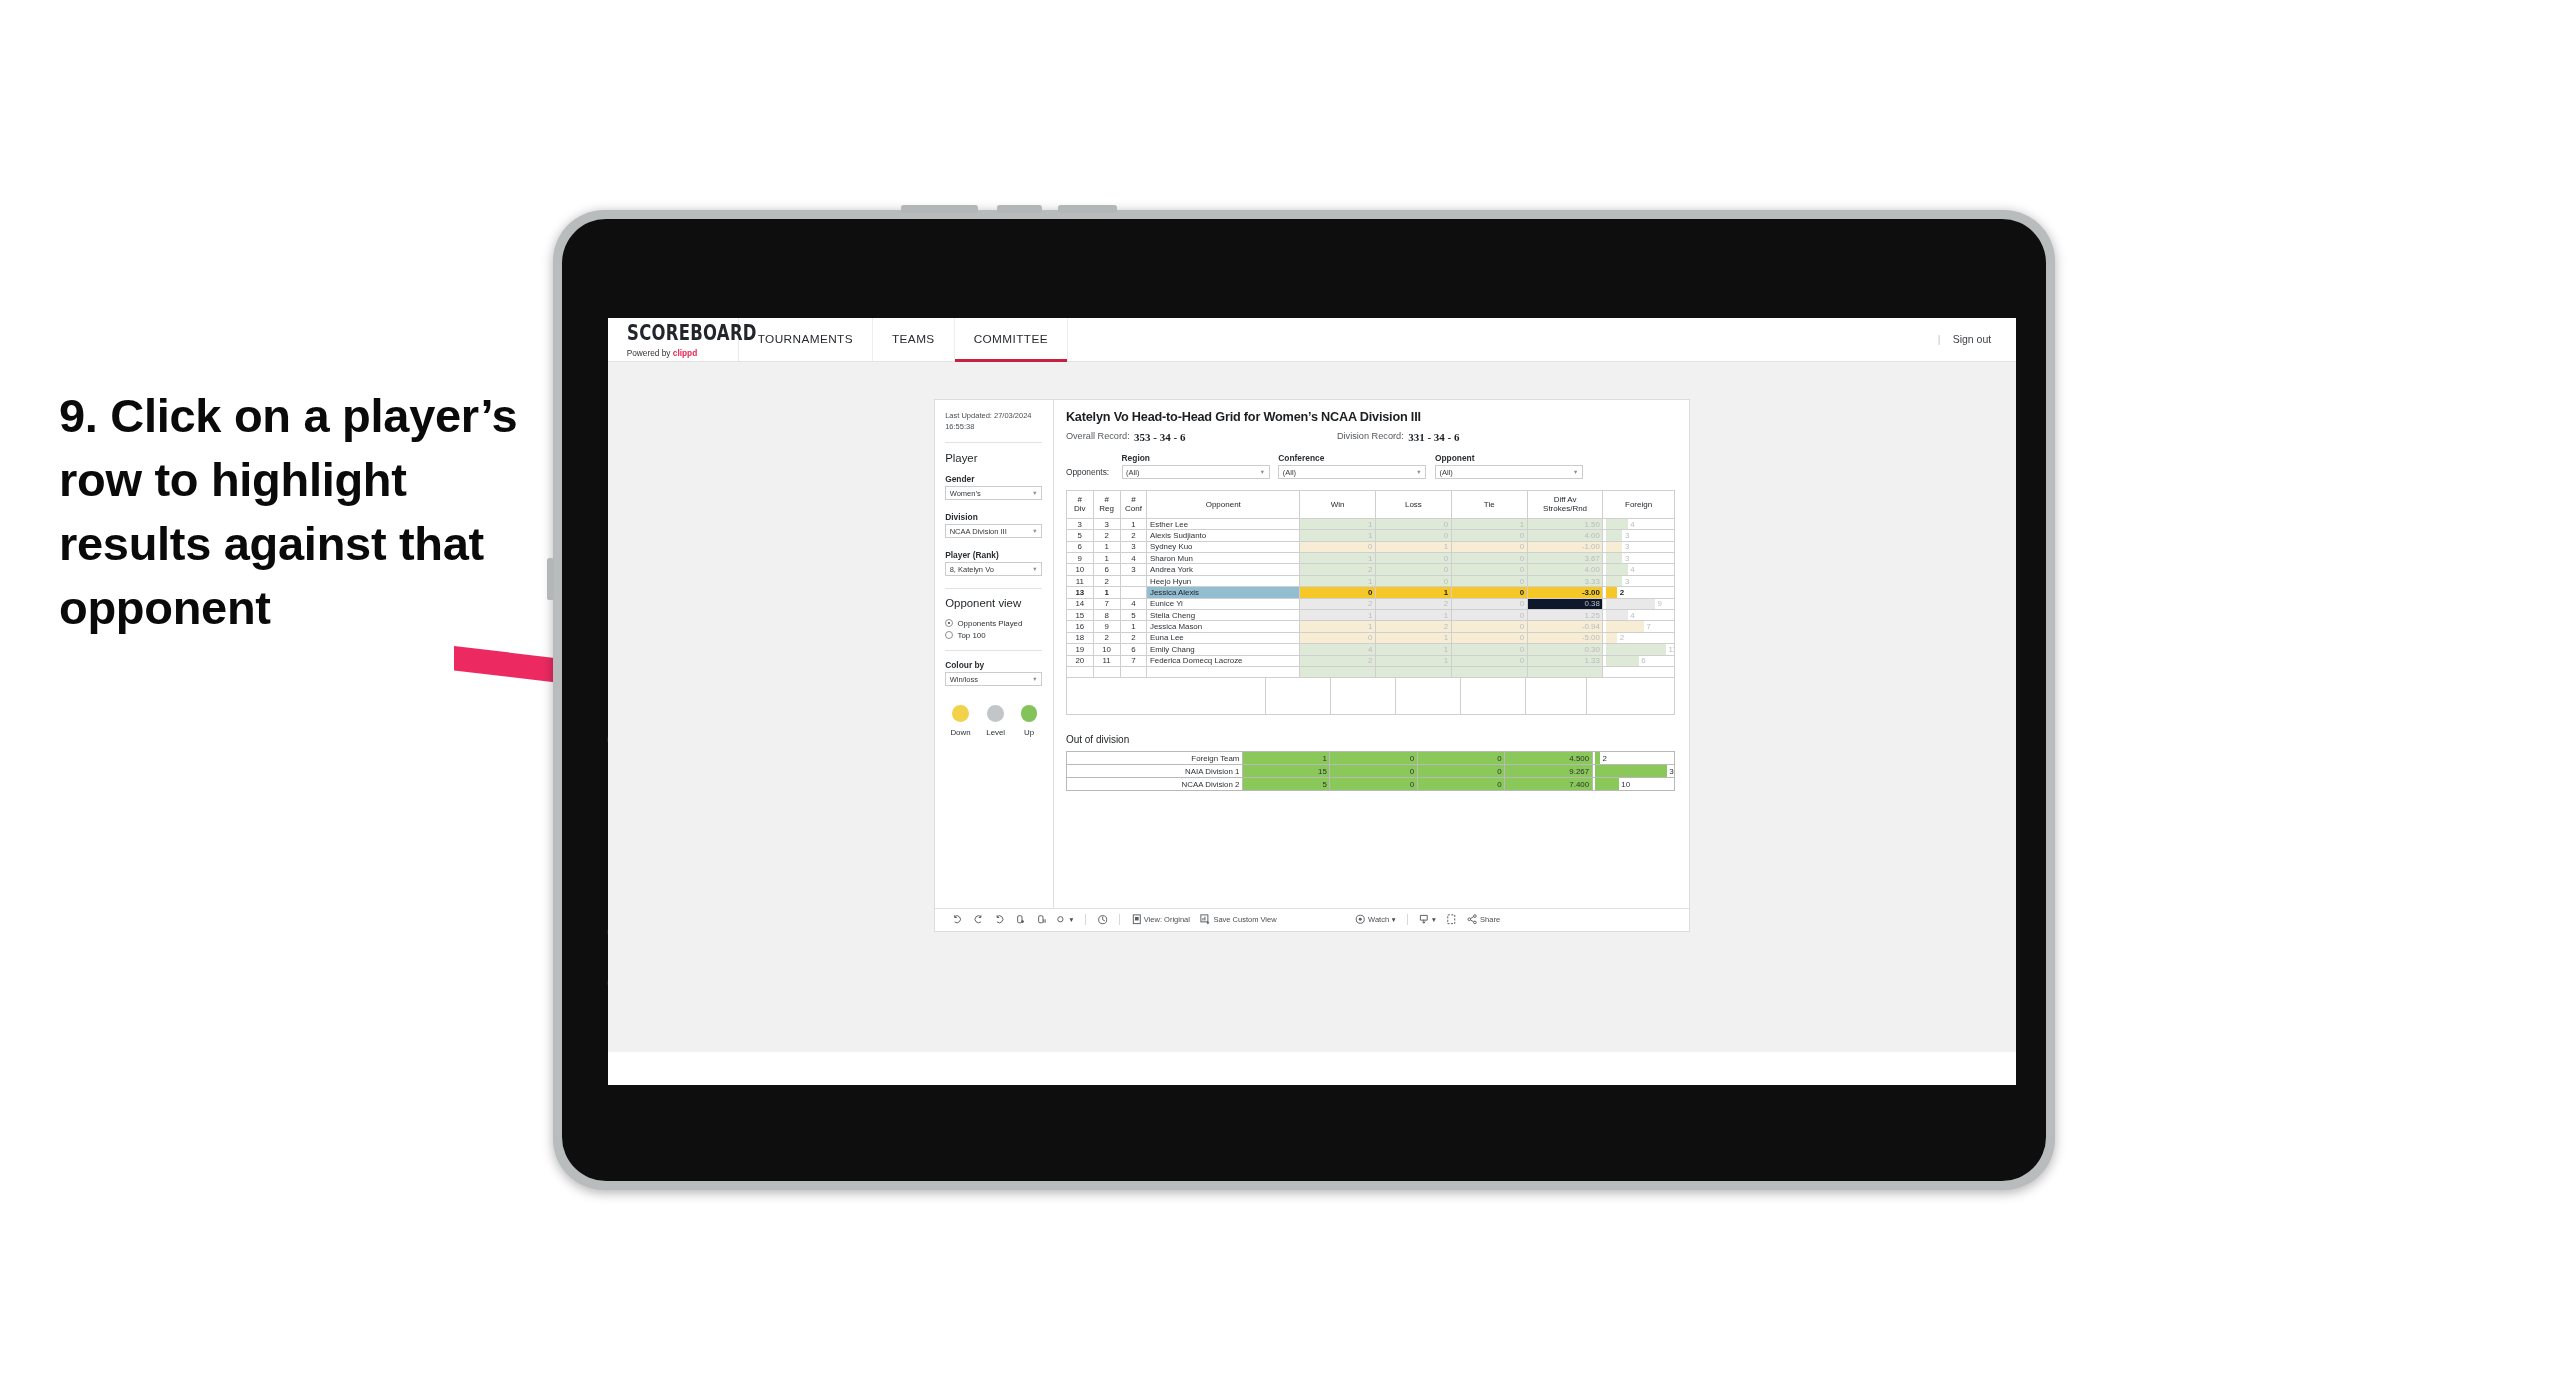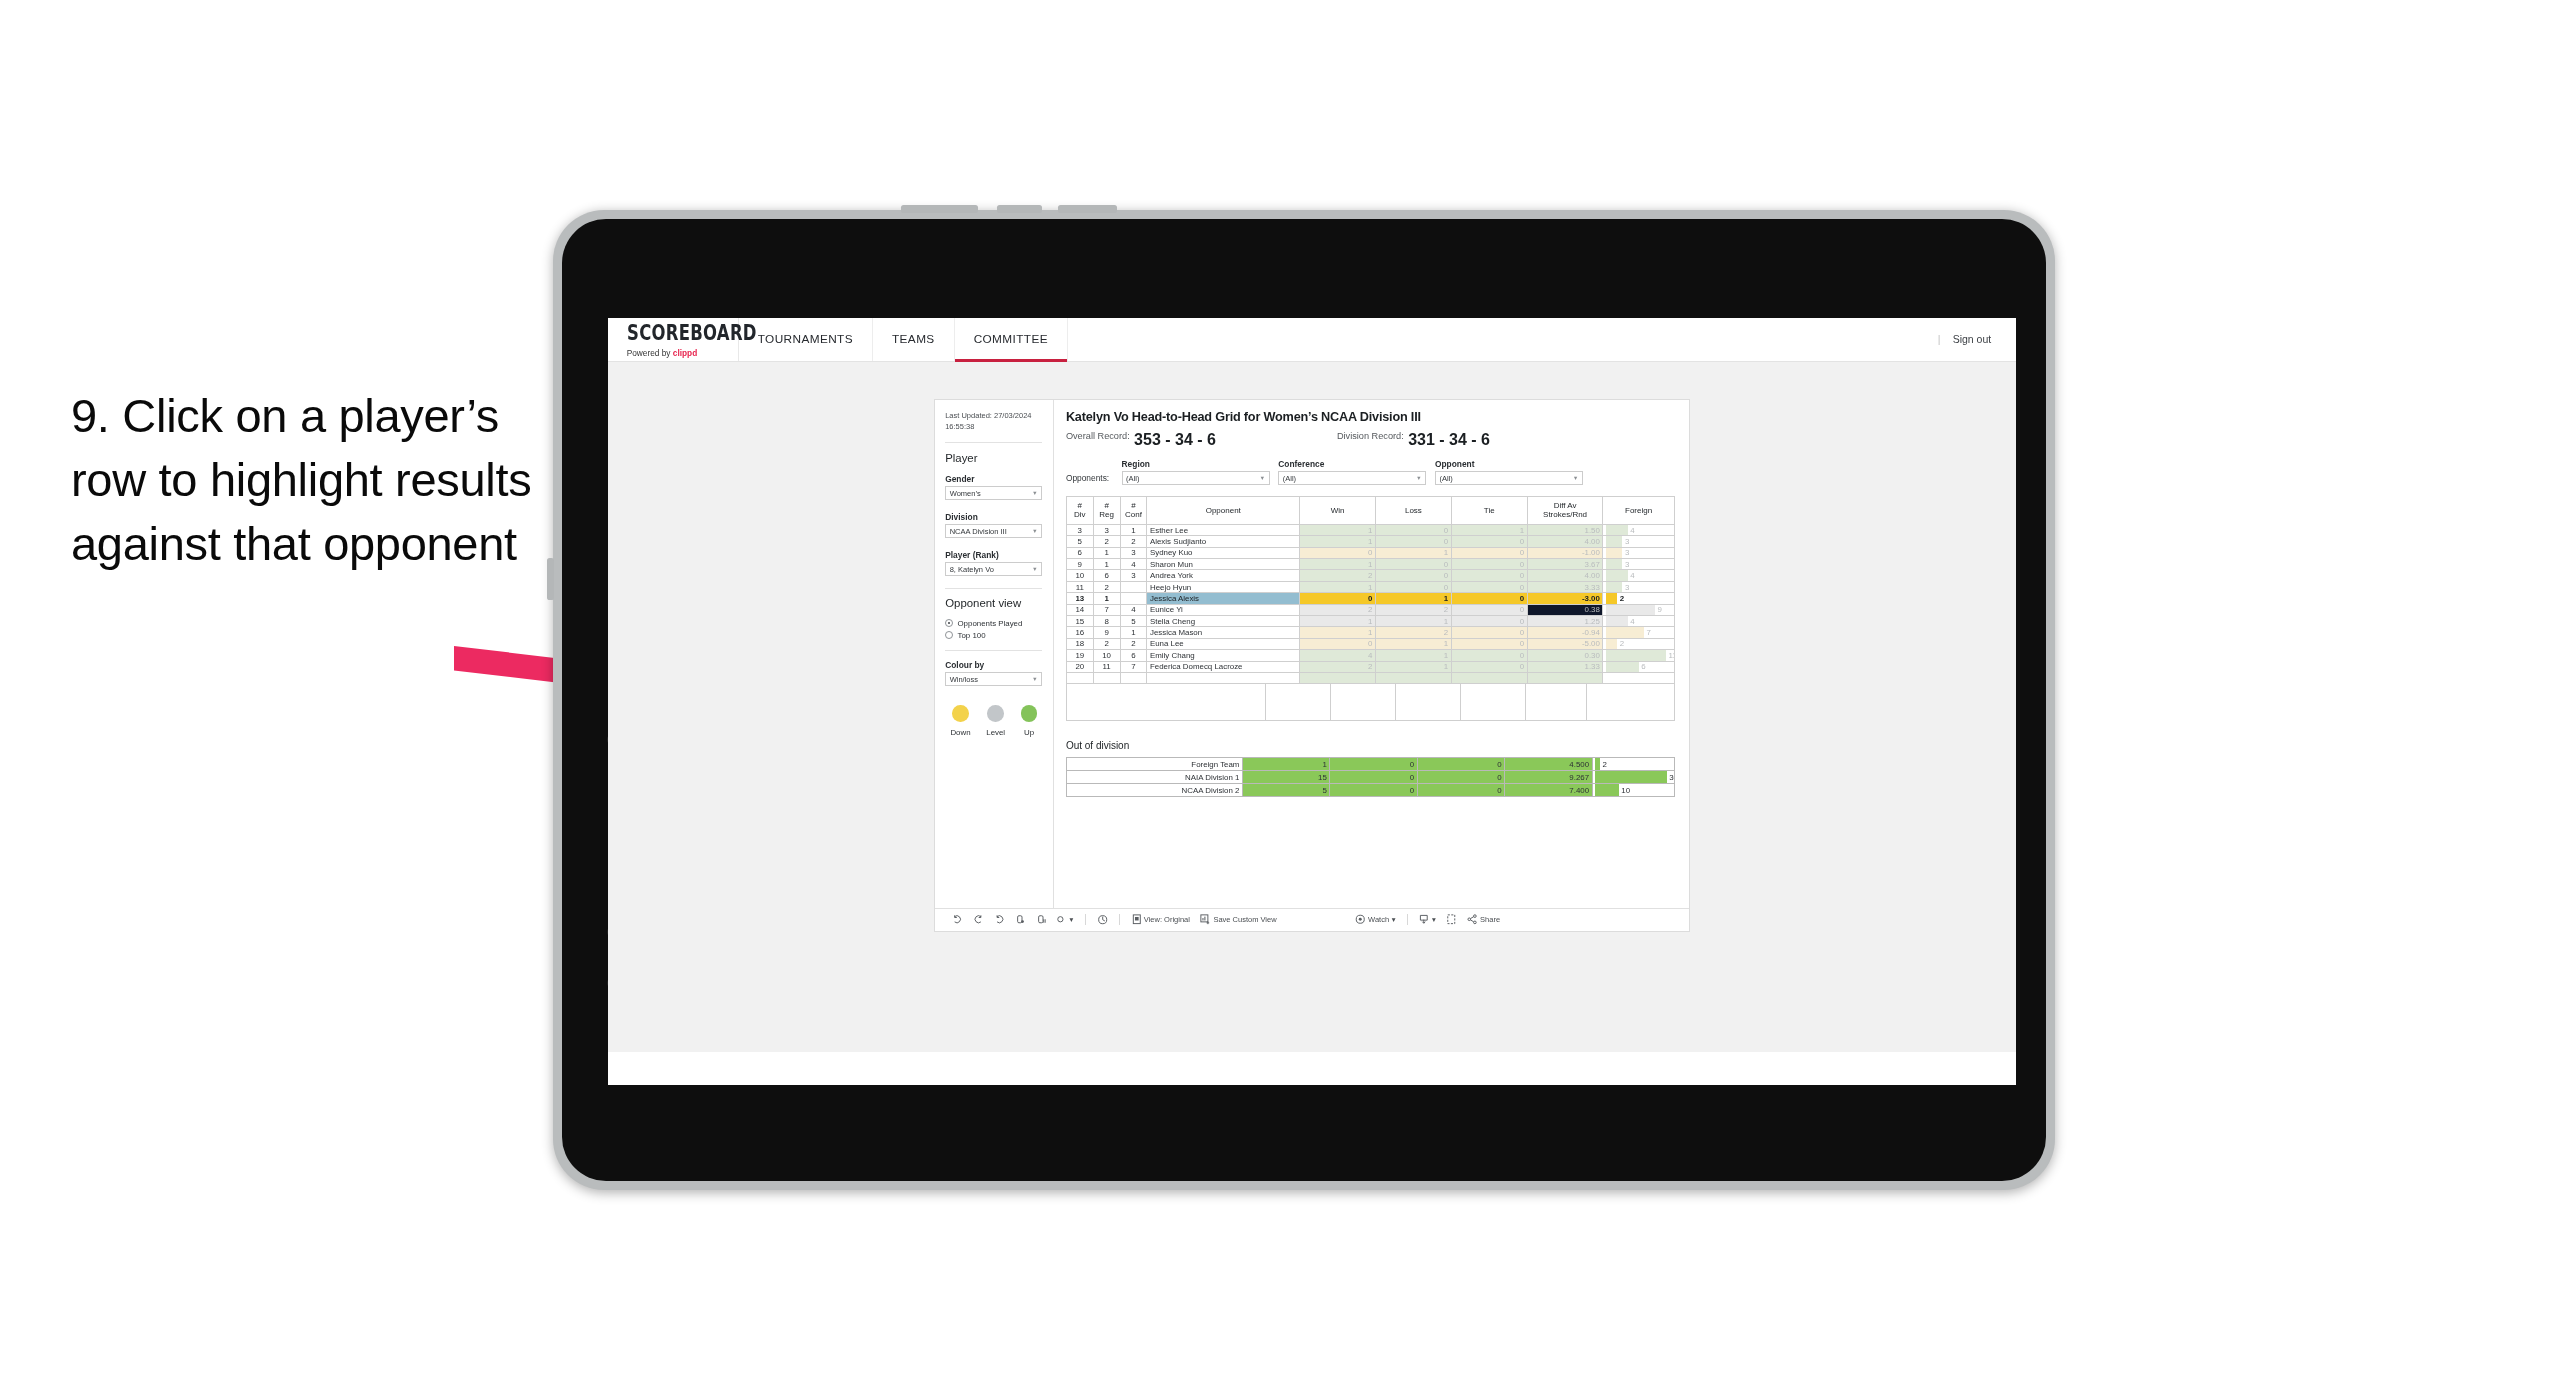--- a/index.html
+++ b/index.html
@@ -1,22 +1,22 @@
 <!DOCTYPE html>
 <html style="font-size:14px"><head>
 <meta charset="utf-8">
 <style>
   * { box-sizing: border-box; margin: 0; padding: 0; }
   html, body { width: 2576px; height: 1386px; background: #ffffff; overflow: hidden; }
   body { font-family: "Liberation Sans", sans-serif; }
 
   
   #annotation {
-    position: absolute; left: 71px; top: 384px; width: 506px;
-    font-size: 47px; line-height: 1.36; color: #0a0a0a; font-weight: 400;
+    position: absolute; left: 59px; top: 384px; width: 506px;
+    font-size: 47px; line-height: 1.36; color: #0a0a0a; font-weight: 700;
     letter-spacing: -0.3px;
   }
   #arrow { position: absolute; left: 454px; top: 637px; width: 655px; height: 114px; }
 
   
   #tablet {
     position: absolute; left: 553px; top: 210px; width: 1502px; height: 980px;
     background: #b9bcbd; border-radius: 51px;
     box-shadow: 0 2.6px 12.2px rgba(0,0,0,0.30);
   }
@@ -118,21 +118,21 @@
   #legend-dots { display: flex; gap: 15.7px; margin-top: 19px; padding-left: 5.2px; }
   .legend-col { text-align: center; }
   .legend-dot { width: 16.6px; height: 16.6px; border-radius: 50%; margin: 0 auto 6.1px auto; }
   .legend-cap { font-size: 7.9px; color: #2c3034; }
 
   
   #main { flex: 1; padding: 10.5px 14px 0 12.2px; }
   #viz-title { font-size: 12.7px; color: #1b1f22; font-weight: 700; letter-spacing: -0.2px; }
   #records { display: flex; margin-top: 7px; font-size: 9.2px; color: #55595d; }
   #records .rec { display: flex; gap: 4.4px; }
-  #records .rec b { color: #1b1f22; font-size: 16px; }
+  #records .rec b { color: #1b1f22; font-size: 11px; font-family: Liberation Serif, serif; }
   #rec-overall { width: 271px; }
   #filters { display: flex; align-items: flex-end; margin-top: 9.6px; gap: 8.7px; }
   #filters .flabel { font-size: 8.4px; color: #2a2e32; margin-bottom: 2.6px; font-weight: 600; }
   #opp-word { font-size: 8.4px; color: #33373b; padding-bottom: 2.6px; width: 47px; }
   .fsel {
     width: 148px; height: 14px; border: 0.9px solid #ccc; background: #fff;
     display: flex; align-items: center; padding: 0 3.5px; font-size: 7.5px;
     color: #33373b; cursor: pointer;
   }
   .fsel .caret { margin-left: auto; font-size: 5.7px; color: #8b8f93; }

